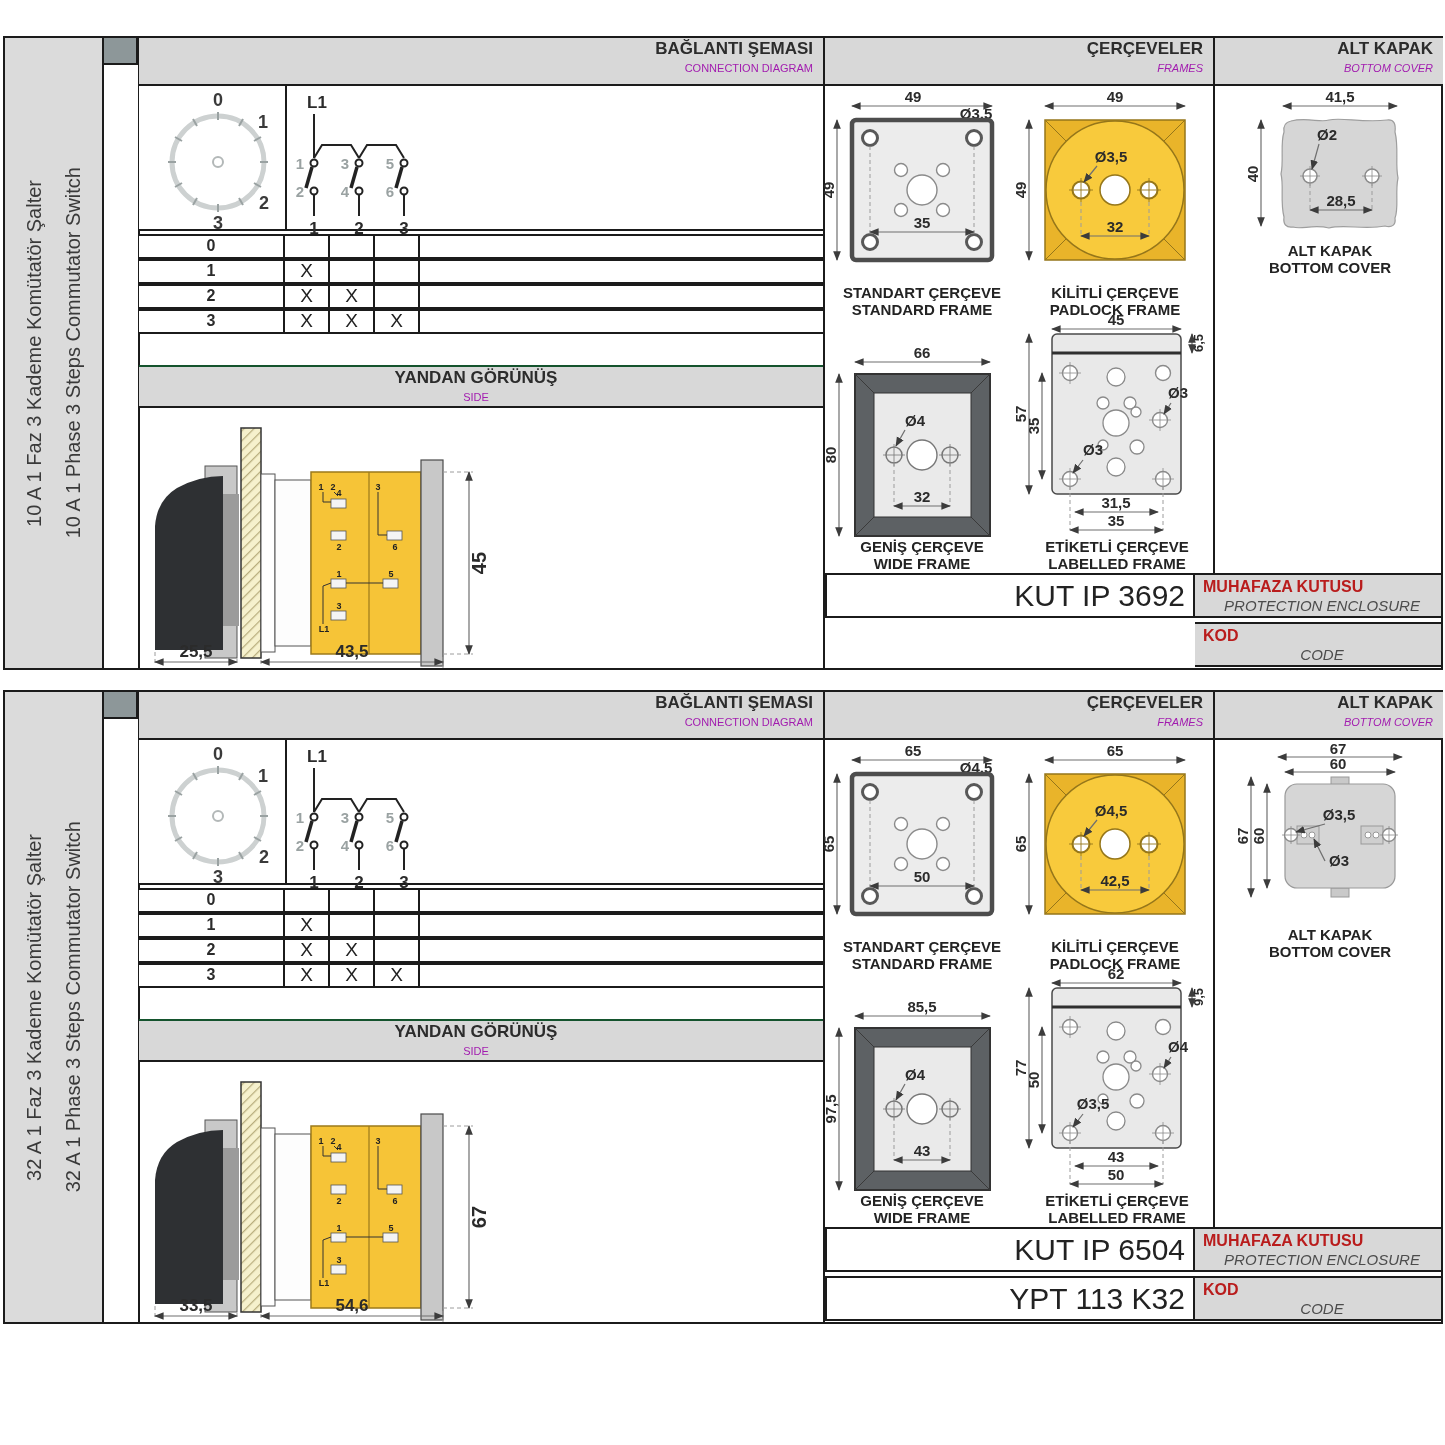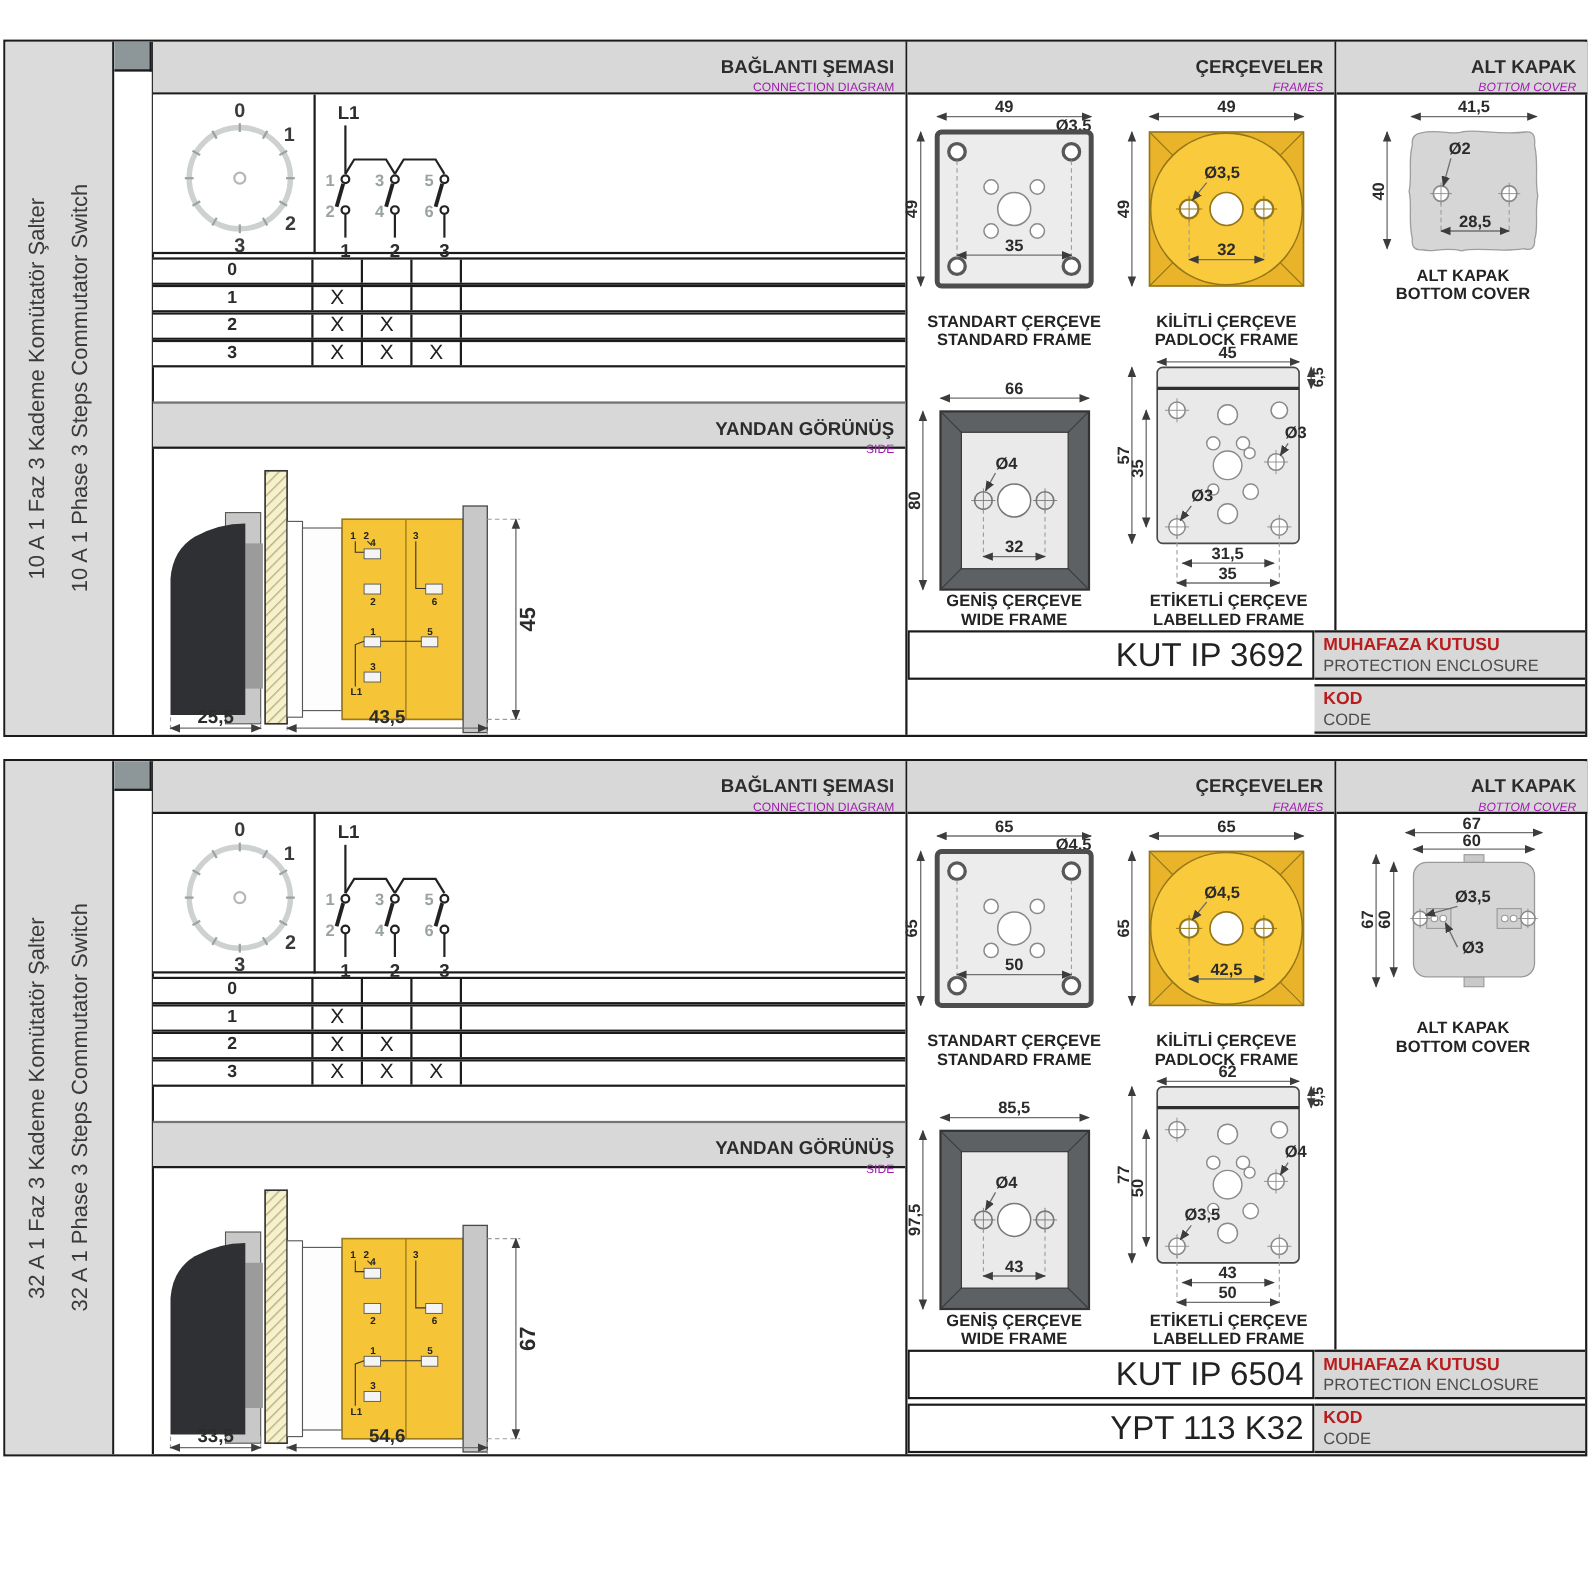--- a/index.html
+++ b/index.html
@@ -5,37 +5,37 @@
   html,body{margin:0;padding:0;background:#fff;}
   body{width:1445px;height:1445px;position:relative;font-family:"Liberation Sans",sans-serif;color:#222;}
   .abs{position:absolute;}
   .sec{position:absolute;left:3px;width:1440px;height:634px;border:2px solid #1b1b1b;background:#fff;box-sizing:border-box;}
   #sec1{top:36px;} #sec2{top:690px;}
   .lblcol{left:0;top:0;bottom:0;width:97px;background:#dbdbdb;border-right:2px solid #1b1b1b;display:flex;justify-content:center;align-items:center;gap:16px;}
   .vtx{writing-mode:vertical-rl;transform:rotate(180deg);font-size:20px;color:#3a3a3a;white-space:nowrap;}
   .strip{left:99px;top:0;bottom:0;width:34px;background:#fff;border-right:2px solid #1b1b1b;}
   .sq{left:99px;top:0;width:34px;height:27px;background:#8d9799;border-right:2px solid #1b1b1b;border-bottom:2px solid #1b1b1b;box-sizing:border-box;}
   .vline{width:0;border-left:2px solid #1b1b1b;}
-  .hdr{height:48px;background:#d8d8d8;border-bottom:2px solid #1b1b1b;box-sizing:border-box;text-align:right;padding:12px 10px 0 0;}
+  .hdr{height:48px;background:#d8d8d8;border-bottom:2px solid #1b1b1b;box-sizing:border-box;text-align:right;padding:0 10px 0 0;}
   .hdr .l1{font-weight:bold;font-size:17px;color:#2c2c2c;line-height:21px;}
   .hdr .l2{font-size:11px;color:#a21caf;line-height:18px;}
   .it{font-style:italic;}
   .connbox{left:134px;top:48px;width:684px;height:145px;border-bottom:2px solid #1b1b1b;box-sizing:border-box;background:#fff;}
   .celldiv{left:280px;top:48px;height:145px;}
   .trow{left:134px;width:684px;height:25px;border-top:2px solid #1b1b1b;border-bottom:2px solid #1b1b1b;box-sizing:border-box;display:flex;background:#fff;}
   .trow div{box-sizing:border-box;height:100%;}
   .tc0{width:146px;border-right:2px solid #1b1b1b;text-align:center;font-weight:bold;font-size:16px;line-height:20px;color:#2b2b2b;}
   .tcx{width:45px;border-right:2px solid #1b1b1b;text-align:center;font-size:19px;line-height:20px;color:#222;}
   .tcf{flex:1;}
-  .sidehdr{left:134px;top:327px;width:684px;height:43px;border-top:2px solid #737373;}
+  .sidehdr{left:134px;top:327px;width:684px;height:43px;border-top:2px solid #14532d;text-align:center;}
   .flabel{text-align:center;font-weight:bold;font-size:15px;color:#232323;line-height:17px;}
   .codeL{left:820px;top:535px;width:370px;height:45px;background:#fff;border:2px solid #1b1b1b;box-sizing:border-box;font-size:30px;color:#222;text-align:right;line-height:41px;padding-right:8px;}
   .codeR{left:1190px;right:0;top:535px;height:45px;background:#d8d8d8;border-top:2px solid #1b1b1b;border-bottom:2px solid #1b1b1b;box-sizing:border-box;padding:2px 0 0 8px;}
   .codeR .l1{font-weight:bold;font-size:16px;color:#b91c1c;line-height:20px;}
-  .codeR .l2{font-size:15px;color:#4c4c4c;line-height:18px;}
+  .codeR .l2{font-style:italic;font-size:15px;color:#4c4c4c;line-height:18px;text-align:center;}
   .r2{top:584px !important;}
   svg{overflow:visible;}
   svg text{font-family:"Liberation Sans",sans-serif;}
   .dim{stroke:#6f6f6f;stroke-width:1.2;fill:none;}
   .dsh{stroke:#9c9c9c;stroke-width:1;stroke-dasharray:4 3;fill:none;}
   .dt{font-size:15px;font-weight:bold;fill:#2b2b2b;text-anchor:middle;}
   .dt2{font-size:13px;font-weight:bold;fill:#2b2b2b;text-anchor:middle;}
   .ln{stroke:#222;stroke-width:2;fill:none;}
   .cc{fill:#fff;stroke:#222;stroke-width:2;}
   .ckt{font-weight:bold;font-size:17px;fill:#2b2b2b;}

